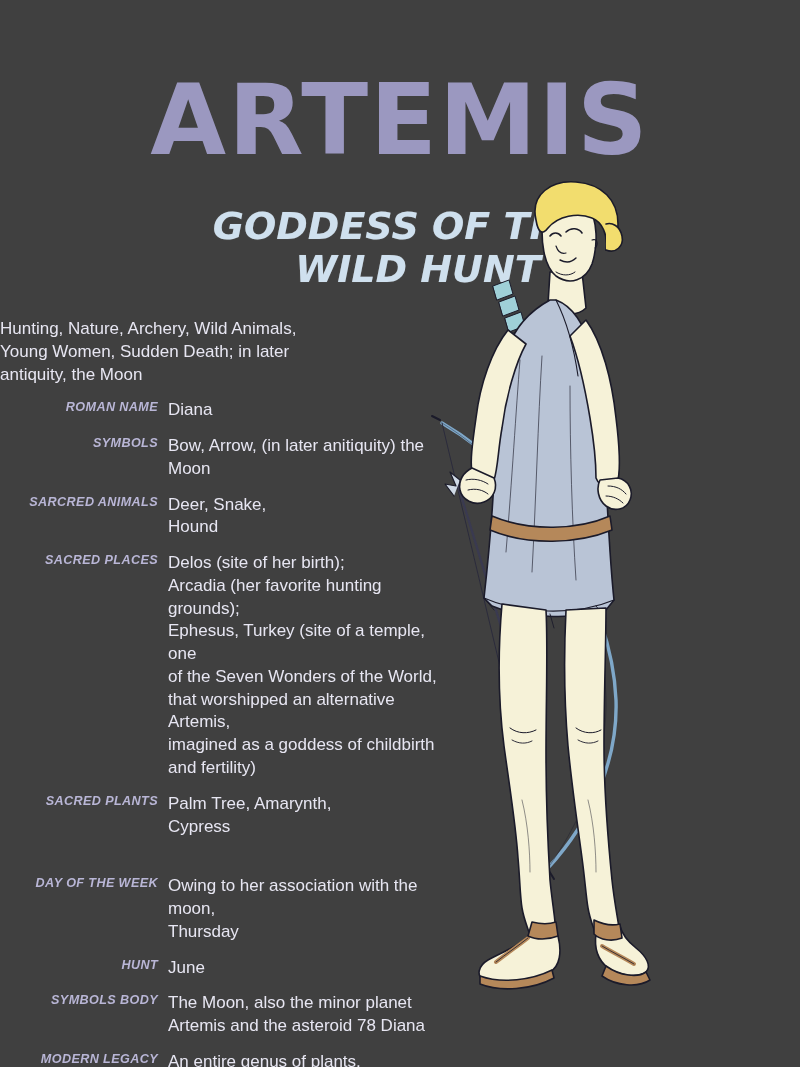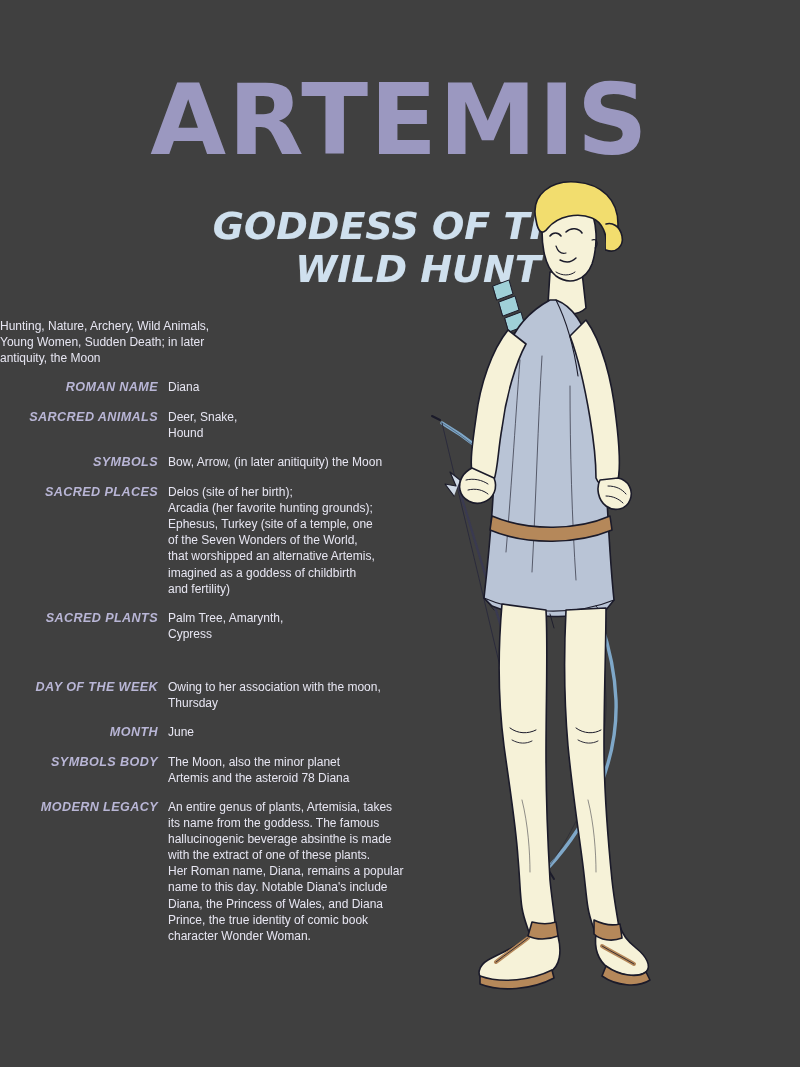--- a/index.html
+++ b/index.html
@@ -57,21 +57,21 @@
     font-style:italic;
     font-weight:bold;
     font-size:12.6px;
     letter-spacing:0.4px;
     color:#b9b6d6;
     line-height:1.34;
     white-space:nowrap;
   }
   .row .value {
     flex:1 1 auto;
-    font-size:12px;
+    font-size:17px;
     color:#e7e6f2;
     line-height:1.34;
     white-space:pre-line;
   }
   .gap-row { height:24px; }
 
   
   .figure {
     position:absolute;
     right:0; top:180px;
@@ -253,28 +253,28 @@
 Young Women, Sudden Death; in later
 antiquity, the Moon</div>
     </div>
 
     <div class="row">
       <div class="label">ROMAN NAME</div>
       <div class="value">Diana</div>
     </div>
 
     <div class="row">
+      <div class="label">SYMBOLS</div>
+      <div class="value">Bow, Arrow, (in later anitiquity) the Moon</div>
+    </div>
+
+    <div class="row">
       <div class="label">SARCRED ANIMALS</div>
       <div class="value">Deer, Snake,
 Hound</div>
-    </div>
-
-    <div class="row">
-      <div class="label">SYMBOLS</div>
-      <div class="value">Bow, Arrow, (in later anitiquity) the Moon</div>
     </div>
 
     <div class="row">
       <div class="label">SACRED PLACES</div>
       <div class="value">Delos (site of her birth);
 Arcadia (her favorite hunting grounds);
 Ephesus, Turkey (site of a temple, one
 of the Seven Wonders of the World,
 that worshipped an alternative Artemis,
 imagined as a goddess of childbirth
@@ -289,21 +289,21 @@
 
     <div class="gap-row"></div>
 
     <div class="row">
       <div class="label">DAY OF THE WEEK</div>
       <div class="value">Owing to her association with the moon,
 Thursday</div>
     </div>
 
     <div class="row">
-      <div class="label">MONTH</div>
+      <div class="label">HUNT</div>
       <div class="value">June</div>
     </div>
 
     <div class="row">
       <div class="label">SYMBOLS BODY</div>
       <div class="value">The Moon, also the minor planet
 Artemis and the asteroid 78 Diana</div>
     </div>
 
     <div class="row">

